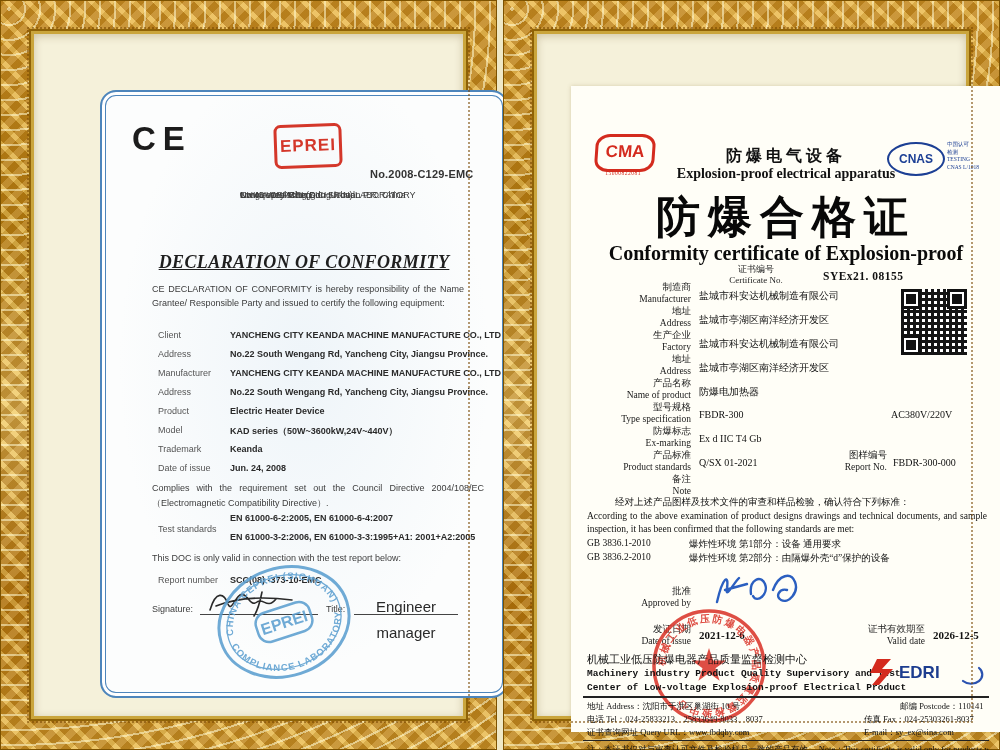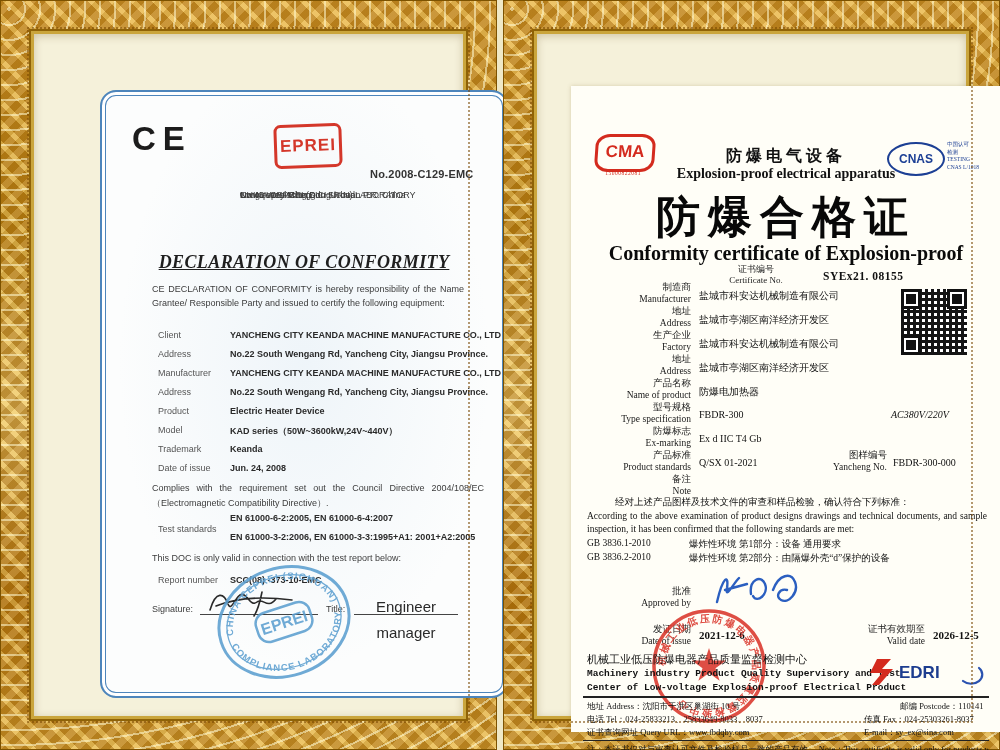--- a/index.html
+++ b/index.html
@@ -62,21 +62,21 @@
   .cnas-side span{position:static;display:block;}
   .title-cn{left:0;top:102px;width:100%;text-align:center;font-size:44px;font-weight:bold;letter-spacing:8px;color:#080808;}
   .title-en{left:0;top:156px;width:100%;text-align:center;font-size:20px;font-weight:bold;color:#0a0a0a;}
   .certno-lab{left:130px;top:178px;width:110px;text-align:center;font-size:9px;color:#222;line-height:11px;}
   .certno-lab span{position:static;display:block;}
   .certno-val{left:252px;top:184px;font-size:11.5px;font-weight:bold;color:#111;letter-spacing:.5px;}
   .rrow{left:0;width:100%;height:24px;}
   .rlab{left:0;top:0;width:120px;text-align:right;font-size:9.5px;color:#1a1a1a;line-height:11.5px;}
   .rlab span{position:static;display:block;}
   .rval{left:128px;top:7px;font-size:10px;color:#111;white-space:nowrap;}
-  .rval2{left:320px;top:7px;font-size:10px;color:#111;white-space:nowrap;font-style:italic;}
+  .rval2{left:320px;top:7px;font-size:10px;color:#111;white-space:nowrap;}
   .rxlab{left:228px;top:0;width:88px;text-align:right;font-size:9.5px;color:#1a1a1a;line-height:11.5px;}
   .rxlab span{position:static;display:block;}
   .rxval{left:322px;top:7px;font-size:10px;color:#111;white-space:nowrap;}
   .qr{left:330px;top:203px;width:66px;height:66px;
     background:
       repeating-linear-gradient(0deg,#151515 0 3px,transparent 3px 6px),
       repeating-linear-gradient(90deg,#151515 0 3px,#fff 3px 6px);}
   .qf{width:14px;height:14px;border:3px solid #111;background:#fff;}
   .qf::after{content:"";position:absolute;inset:2px;background:#111;}
   .qf.tl{left:0;top:0;} .qf.tr{right:0;top:0;} .qf.bl{left:0;bottom:0;}
@@ -263,21 +263,21 @@
         <span class="rval">Ex d IIC T4 Gb</span>
       </div>
       <div class="rrow" style="top:364px">
         <span class="rlab">
             <span>产品标准</span>
             <span>Product standards</span>
           </span>
         <span class="rval">Q/SX 01-2021</span>
         <span class="rxlab">
             <span>图样编号</span>
-            <span>Yancheng No.</span>
+            <span>Report No.</span>
           </span>
         <span class="rxval">FBDR-300-000</span>
       </div>
       <div class="rrow" style="top:388px">
         <span class="rlab">
             <span>备注</span>
             <span>Note</span>
           </span>
         <span class="rval"></span>
       </div>

